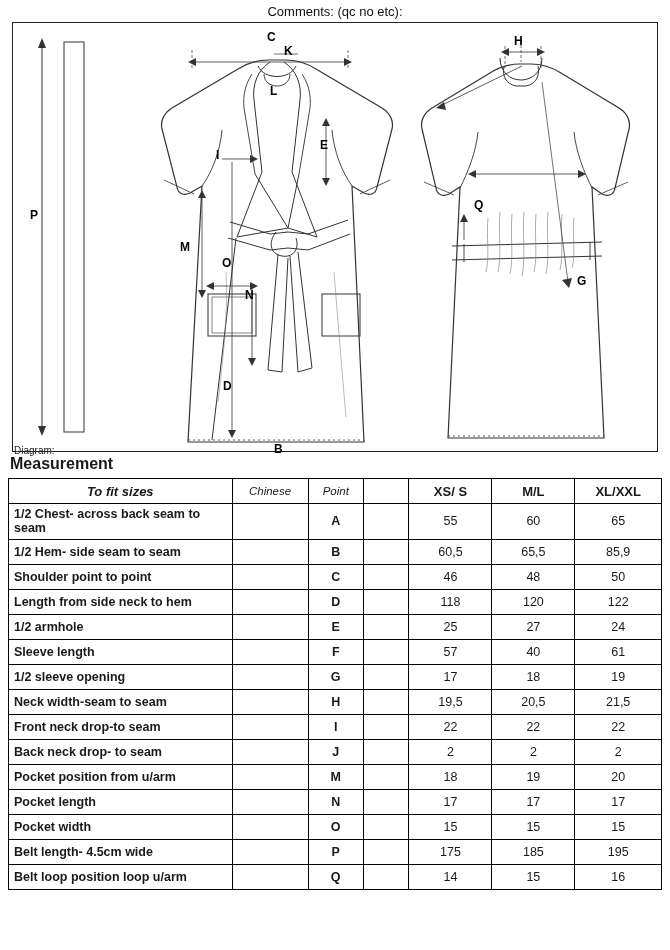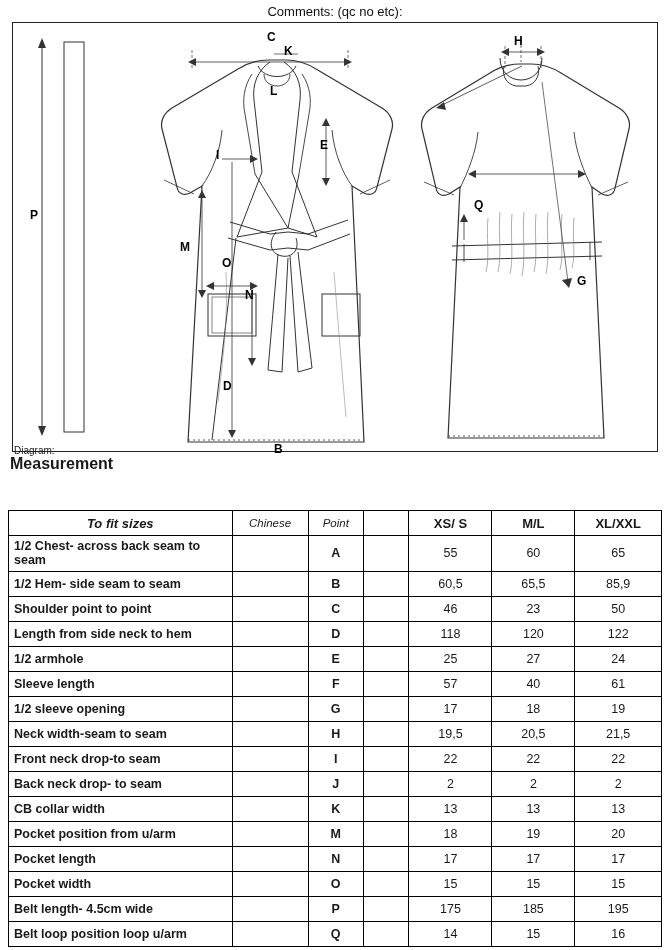--- a/index.html
+++ b/index.html
@@ -69,21 +69,20 @@
     font-size: 16px;
     font-weight: bold;
   }
   table.meas {
     position: absolute;
     top: 478px;
     left: 8px;
     width: 654px;
     border-collapse: collapse;
     font-size: 12.5px;
-    margin-top: 32px;
   }
   table.meas td, table.meas th {
     border: 1px solid #000;
     padding: 3px 5px;
     height: 18px;
   }
   .c-desc { width: 246px; text-align: left; font-weight: bold; font-size: 12.5px; }
   .c-chinese { width: 70px; text-align: center; }
   .c-point { width: 48px; text-align: center; font-weight: bold; }
   .c-blank { width: 42px; }
@@ -288,21 +287,21 @@
         <td class="c-size">60,5</td>
         <td class="c-size">65,5</td>
         <td class="c-size">85,9</td>
       </tr>
       <tr>
         <td class="c-desc">Shoulder point to point</td>
         <td class="c-chinese"></td>
         <td class="c-point">C</td>
         <td class="c-blank"></td>
         <td class="c-size">46</td>
-        <td class="c-size">23</td>
+        <td class="c-size">48</td>
         <td class="c-size">50</td>
       </tr>
       <tr>
         <td class="c-desc">Length from side neck to hem</td>
         <td class="c-chinese"></td>
         <td class="c-point">D</td>
         <td class="c-blank"></td>
         <td class="c-size">118</td>
         <td class="c-size">120</td>
         <td class="c-size">122</td>
@@ -355,29 +354,20 @@
       <tr>
         <td class="c-desc">Back neck drop- to seam</td>
         <td class="c-chinese"></td>
         <td class="c-point">J</td>
         <td class="c-blank"></td>
         <td class="c-size">2</td>
         <td class="c-size">2</td>
         <td class="c-size">2</td>
       </tr>
       <tr>
-        <td class="c-desc">CB collar width</td>
-        <td class="c-chinese"></td>
-        <td class="c-point">K</td>
-        <td class="c-blank"></td>
-        <td class="c-size">13</td>
-        <td class="c-size">13</td>
-        <td class="c-size">13</td>
-      </tr>
-      <tr>
         <td class="c-desc">Pocket position from u/arm</td>
         <td class="c-chinese"></td>
         <td class="c-point">M</td>
         <td class="c-blank"></td>
         <td class="c-size">18</td>
         <td class="c-size">19</td>
         <td class="c-size">20</td>
       </tr>
       <tr>
         <td class="c-desc">Pocket length</td>

